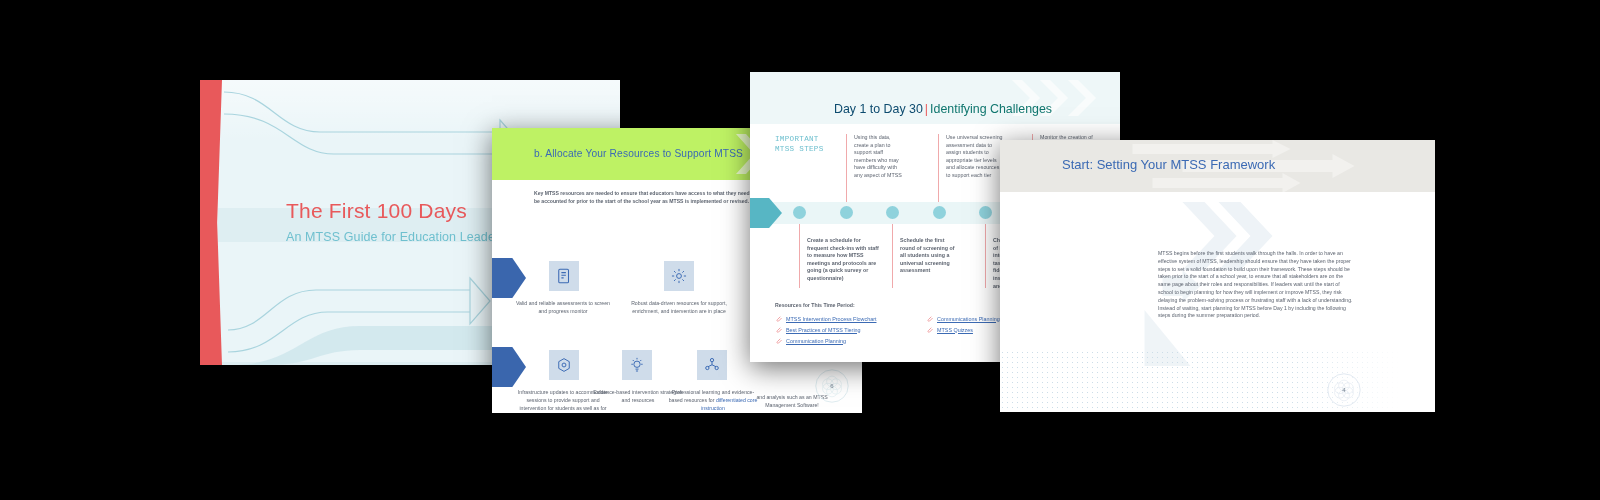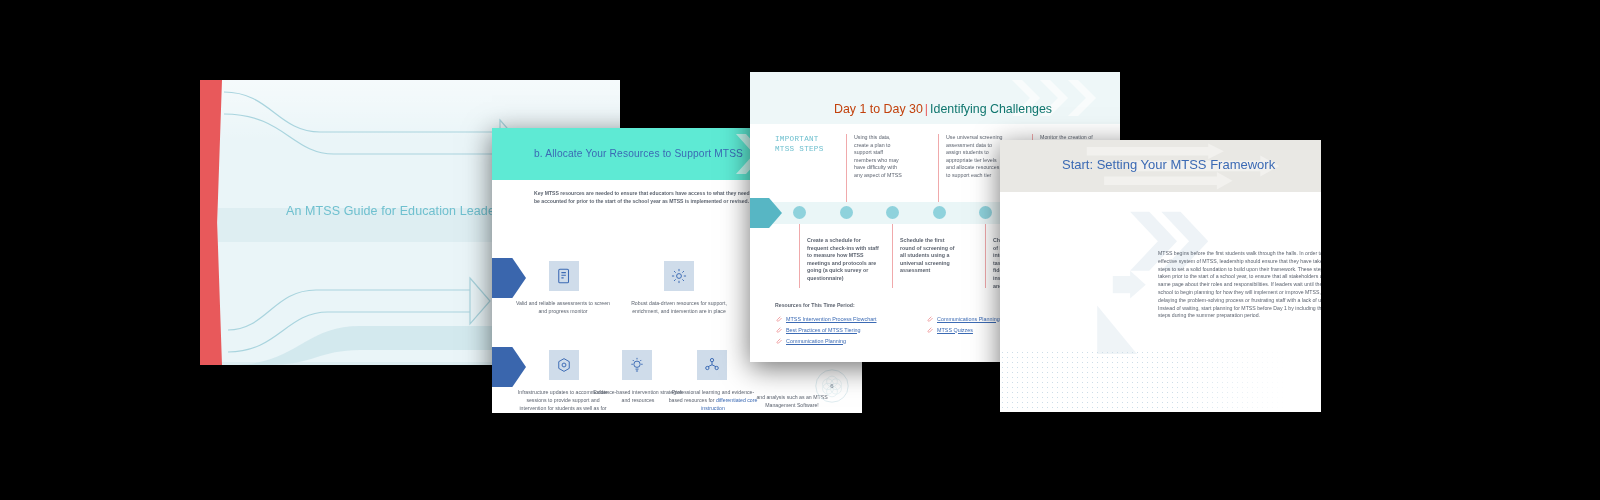--- a/index.html
+++ b/index.html
@@ -35,21 +35,21 @@
   #cover .band-h.b2{ top:282px; }
   .sv{ position:absolute; left:0; top:0; width:100%; height:100%; pointer-events:none;}
   #cover .titleblock{ position:absolute; left:86px; top:118px; }
   #cover .t1{ color:#e8595b; font-size:21px; line-height:26px; letter-spacing:.2px; font-weight:400;}
   #cover .t2{ color:#6fc0cf; font-size:12.5px; line-height:18px; margin-top:4px; letter-spacing:.1px;}
 
   
   #pg-resources{ left:492px; top:128px; width:370px; height:285px; }
   #pg-resources .hdr{
     position:absolute; left:0; top:0; width:100%; height:52px;
-    background:#5eead4; overflow:hidden;
+    background:#bef264; overflow:hidden;
   }
   .chev-set{ position:absolute; right:6px; top:0; height:100%; width:140px; opacity:.75;}
   #pg-resources .hdr h2{
     position:absolute; left:42px; top:20px;
     color:#3b6ab4; font-size:10.2px; font-weight:400; letter-spacing:.15px;
   }
   #pg-resources .intro{
     position:absolute; left:42px; top:62px; width:300px;
     color:#5d6470; font-size:5.1px; line-height:7.6px; font-weight:700;
   }
@@ -79,21 +79,21 @@
 
   
   #pg-timeline{ left:750px; top:72px; width:370px; height:290px; }
   #pg-timeline .hdr{
     position:absolute; left:0; top:0; width:100%; height:52px;
     background:#eef7f8; overflow:hidden;
   }
   #pg-timeline .hdr h2{
     position:absolute; left:84px; top:30px; font-size:12.4px; font-weight:400; white-space:nowrap;
   }
-  #pg-timeline .hdr h2 .a{ color:#c2410c; }
+  #pg-timeline .hdr h2 .a{ color:#0c4a6e; }
   #pg-timeline .hdr h2 .sep{ color:#e8595b; margin:0 2px;}
   #pg-timeline .hdr h2 .b{ color:#0f766e; }
   #pg-timeline .steplabel{
     position:absolute; left:25px; top:62px; width:70px;
     color:#6fc0cf; font-size:7.6px; line-height:10px; letter-spacing:.3px;font-family:Liberation Mono, monospace;
   }
   .tl-rail{
     position:absolute; left:0; top:130px; width:100%; height:22px;
     background:#eaf6f7;
   }
@@ -121,21 +121,21 @@
   .clip{ width:7px; height:7px; }
   .pagebadge{
     position:absolute; width:36px; height:36px;
   }
   .pagebadge .num{
     position:absolute; inset:0; display:flex; align-items:center; justify-content:center;
     color:#7b8794; font-size:6px;
   }
 
   
-  #pg-framework{ left:1000px; top:140px; width:321px; height:272px; }
+  #pg-framework{ left:1000px; top:140px; width:435px; height:272px; }
   #pg-framework .hdr{
     position:absolute; left:0; top:0; width:100%; height:52px;
     background:#e9e8e4; overflow:hidden;
   }
   #pg-framework .hdr h2{
     position:absolute; left:62px; top:17px;
     color:#3b6ab4; font-size:13px; font-weight:400; white-space:nowrap;
   }
   #pg-framework .body{
     position:absolute; left:158px; top:110px; width:198px;
@@ -173,20 +173,21 @@
         <path d="M270 198 L 290 221 L 270 244 L 270 232 L 270 210 Z"></path>
       </g>
       <g fill="#cfe6ec" opacity=".85">
         <path d="M32 285 C 96 285, 104 246, 160 246 L 300 246 L 300 238 L 326 258 L 300 278 L 300 270 L 160 270 C 120 270, 112 285, 70 285 Z"></path>
       </g>
     </svg>
 
     <div class="redband"></div>
 
     <div class="titleblock">
+      <div class="t1">The First 100 Days</div>
       <div class="t2">An MTSS Guide for Education Leadership</div>
     </div>
 
   </div>
 
   <div class="page shadow-soft" id="pg-resources">
     <div class="hdr">
       <svg class="chev-set" viewBox="0 0 140 52">
         <g fill="#ffffff" opacity=".85">
           <path d="M20 6 L38 26 L20 46 L30 46 L48 26 L30 6 Z"></path>

